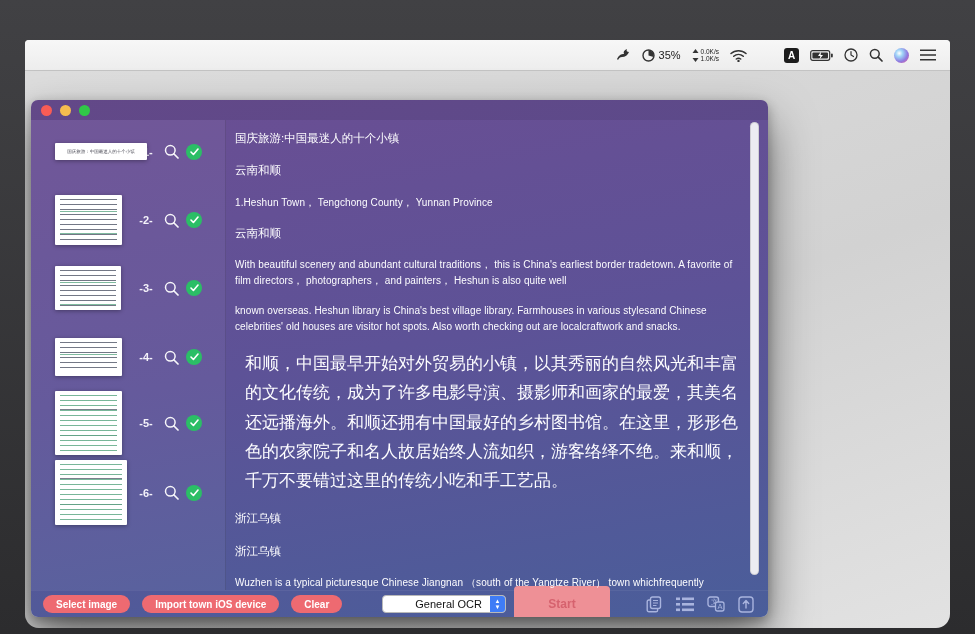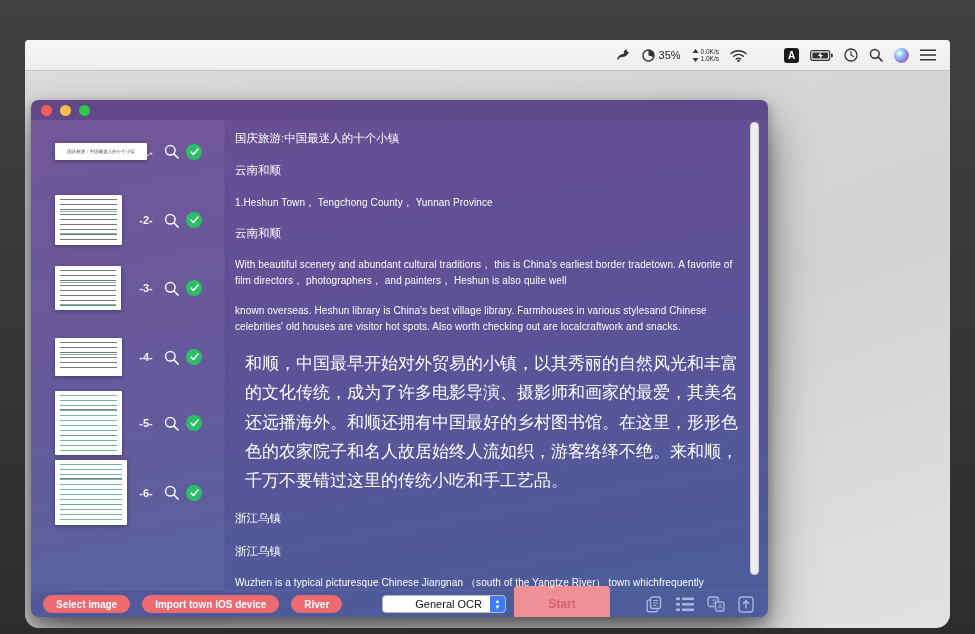--- a/index.html
+++ b/index.html
@@ -317,21 +317,21 @@
           <p class="p-zh-head">浙江乌镇</p>
           <p class="p-en">Wuzhen is a typical picturesque Chinese Jiangnan （south of the Yangtze River） town whichfrequently appears in Chinese novels and soap operas. It's near Hangzhou， next to the</p>
 
         </div>
         <div class="scrollbar"></div>
       </div>
 
       <div class="toolbar">
         <button class="pill-btn">Select image</button>
         <button class="pill-btn">Import town iOS device</button>
-        <button class="pill-btn">River</button>
+        <button class="pill-btn">Clear</button>
         <div class="ocr-select">
           <span class="sel-text">General OCR</span>
           <span class="sel-stepper">
               <span>▲</span>
               <span>▼</span>
             </span>
         </div>
         <button class="start-btn">Start</button>
         <div class="tb-spacer"></div>
         <div class="action-icons">

